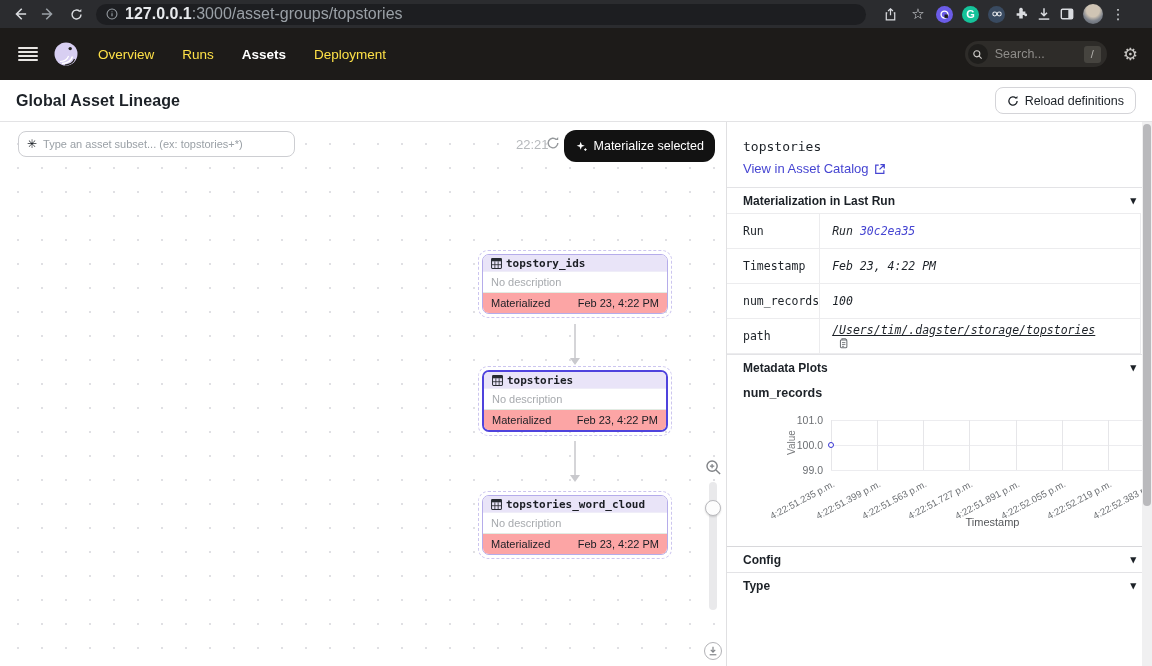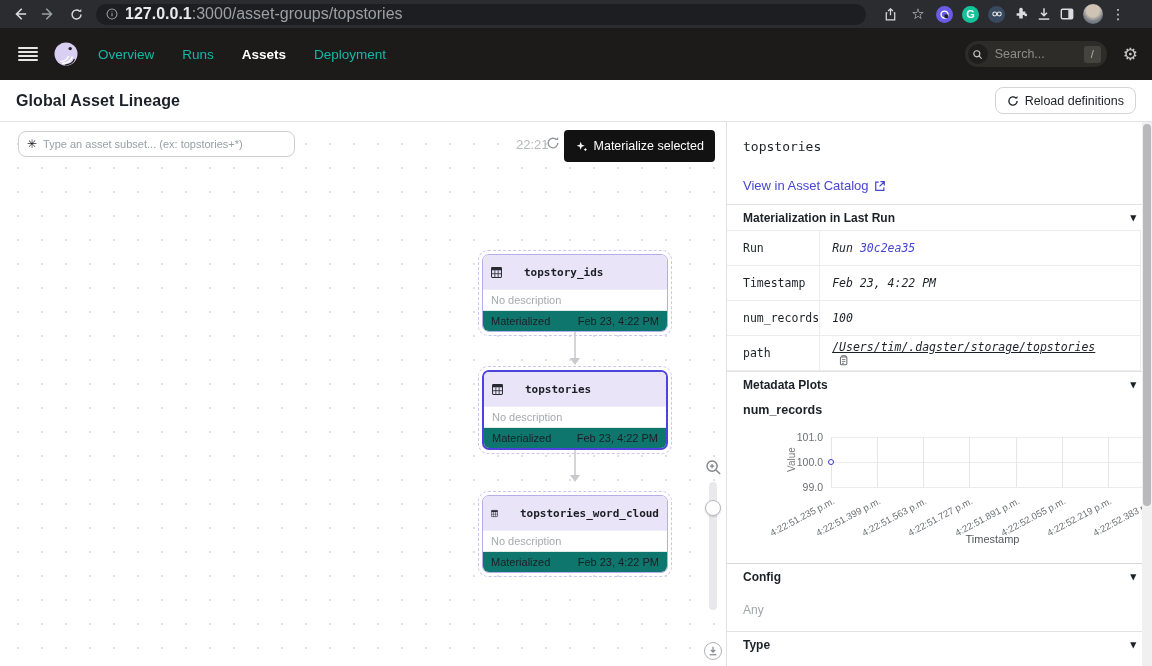--- a/index.html
+++ b/index.html
@@ -19,21 +19,21 @@
   .circ { width:17px; height:17px; border-radius:50%; display:flex; align-items:center; justify-content:center; flex:0 0 auto; }
   .avatar { width:20px; height:20px; border-radius:50%;
     background:radial-gradient(circle at 50% 32%, #cfc4b4 0 38%, #7e838c 62%, #565b63 100%); }
 
   
   .app-nav { height:52px; background:#1d1b19; display:flex; align-items:center; padding:0 14px; }
   .burger { width:20px; display:flex; flex-direction:column; gap:2px; margin:0 14px 0 4px; cursor:pointer; }
   .burger i { display:block; height:2px; background:#e8e6e3; border-radius:1px; }
   .logo { width:28px; height:28px; margin-right:18px; }
   .nav-links { display:flex; gap:28px; align-items:center; }
-  .nav-link { font-size:13.5px; color:#14b8a6; cursor:pointer; }
+  .nav-link { font-size:13.5px; color:#fde047; cursor:pointer; }
   .nav-link.active { color:#ffffff; font-weight:700; }
   .nav-right { margin-left:auto; display:flex; align-items:center; gap:16px; }
   .search-pill { width:142px; height:26px; border-radius:13px; background:#2e2c29; display:flex;
     align-items:center; padding:2px 6px 2px 3px; gap:7px; }
   .search-pill .sicon { width:20px; height:20px; border-radius:50%; background:#1f1e1c;
     display:flex; align-items:center; justify-content:center; }
   .search-pill input { background:transparent; border:0; outline:0; color:#cfcdca; font-size:12.5px;
     width:70px; font-family:"Liberation Sans",sans-serif; }
   .search-pill input::placeholder { color:#8f8d8a; }
   .slash-badge { margin-left:auto; width:17px; height:17px; background:#46443f; color:#b5b3af;
@@ -57,52 +57,52 @@
   .filter-input { position:absolute; left:18px; top:9px; width:277px; height:26px; border:1px solid #cdced2;
     border-radius:8px; background:#fff; display:flex; align-items:center; gap:6px; padding:0 8px; }
   .filter-input .ficon { font-size:12px; color:#1c2127; }
   .filter-input input { border:0; outline:0; flex:1; font-size:11px; color:#c2410c;
     font-family:"Liberation Sans",sans-serif; background:transparent; }
   .filter-input input::placeholder { color:#9aa0a6; }
 
   .timer { position:absolute; left:516px; top:15px; font-size:13px; color:#b7babd; }
   .graph-refresh { position:absolute; left:546px; top:14px; color:#95989b; }
   .materialize-btn { position:absolute; right:11px; top:8px; height:27px; background:#121212; color:#fff;
-    border:0; border-radius:4px; display:flex; align-items:center; gap:6px; padding:16px 11px;
+    border:0; border-radius:12px; display:flex; align-items:center; gap:6px; padding:16px 11px;
     font-size:12.5px; font-weight:500; cursor:pointer; }
 
   
   .node-wrap { position:absolute; left:478px; width:194px; border:1px dashed #ccc5ef; border-radius:10px; padding:3px; }
   .asset-node { border:1px solid #b5acea; border-radius:7px; background:#fff; overflow:hidden; cursor:pointer; }
   .asset-node.selected { border:2px solid #4f43dd; }
-  .node-head { height:34px; background:#e9e4f8; display:flex; align-items:center; gap:22px; padding:0 8px; }
+  .node-head { height:16px; background:#e9e4f8; display:flex; align-items:center; gap:4px; padding:0 8px; }
   .node-name { font-family:"DejaVu Sans Mono",monospace; font-size:11px; font-weight:700; color:#1b1e24; }
   .node-desc { height:21px; display:flex; align-items:center; padding:0 8px; font-size:11px; color:#a7aaae;
     border-top:1px solid #efedf8; background:#fff; }
-  .node-foot { height:21px; background:#0f766e; border-top:1px solid #e2ebe3; display:flex; align-items:center;
+  .node-foot { height:21px; background:#fca5a5; border-top:1px solid #e2ebe3; display:flex; align-items:center;
     justify-content:space-between; padding:0 8px; font-size:11px; color:#1b1e24; }
 
   .edge { position:absolute; width:2px; background:#d5d5d8; left:574px; }
   .edge-arrow { position:absolute; left:570px; width:0; height:0;
     border-left:5px solid transparent; border-right:5px solid transparent; border-top:7px solid #c9c9cd; }
 
   
   .zoomctl { position:absolute; color:#808387; }
   .slider-track { position:absolute; left:709px; top:360px; width:8px; height:128px; border-radius:4px; background:#e9e9eb; }
   .slider-handle { position:absolute; left:705px; top:378px; width:16px; height:16px; border-radius:50%;
     background:#fdfdfd; border:1px solid #b9b9bd; box-shadow:0 1px 2px rgba(0,0,0,.15); cursor:grab; }
   .fit-btn { position:absolute; left:704px; top:520px; width:18px; height:18px; border-radius:50%;
     border:1px solid #b2b2b6; display:flex; align-items:center; justify-content:center; color:#808387;
     background:#fff; cursor:pointer; }
 
   
   .detail-panel { position:relative; flex:1; background:#fff; overflow:hidden; }
   .panel-head { padding:17px 16px 11px; }
   .panel-title { font-family:"DejaVu Sans Mono",monospace; font-size:13px; color:#1c2127; }
-  .catalog-link { margin-top:24px; display:flex; align-items:center; gap:5px; font-size:13px; color:#4645d2; cursor:pointer; width:fit-content; }
+  .catalog-link { margin-top:7px; display:flex; align-items:center; gap:5px; font-size:13px; color:#4645d2; cursor:pointer; width:fit-content; }
   .section-row { height:26px; border-top:1px solid #e3e3e6; display:flex; align-items:center;
     padding:0 16px; font-size:12px; font-weight:700; color:#1c2127; }
   .section-row .caret { margin-left:auto; font-size:11px; color:#1c2127; cursor:pointer; }
   .section-row.heavy { border-top:1px solid #d8d8db; }
 
   table.meta { border-collapse:collapse; width:calc(100% - 11px); border-top:1px solid #ececee;
     border-right:1px solid #ececee; }
   table.meta td { height:35px; border-bottom:1px solid #ececee; font-family:"DejaVu Sans Mono",monospace;
     font-size:11.5px; color:#1c2127; vertical-align:middle; }
   td.mlabel { width:89px; padding-left:16px; }
@@ -428,21 +428,20 @@
         <span class="xlab" style="left:365px;">4:22:52.219 p.m.</span>
         <span class="xlab" style="left:411px;">4:22:52.383 p.m.</span>
         <span class="xtitle">Timestamp</span>
       </div>
     </div>
 
     <div class="section-row heavy">
       <span>Config</span>
       <span class="caret">▾</span>
     </div>
-    <div class="config-value">Any</div>
 
     <div class="section-row">
       <span>Type</span>
       <span class="caret">▾</span>
     </div>
 
     <div class="panel-scrollbar">
       <div class="panel-thumb"></div>
     </div>
   </div>

